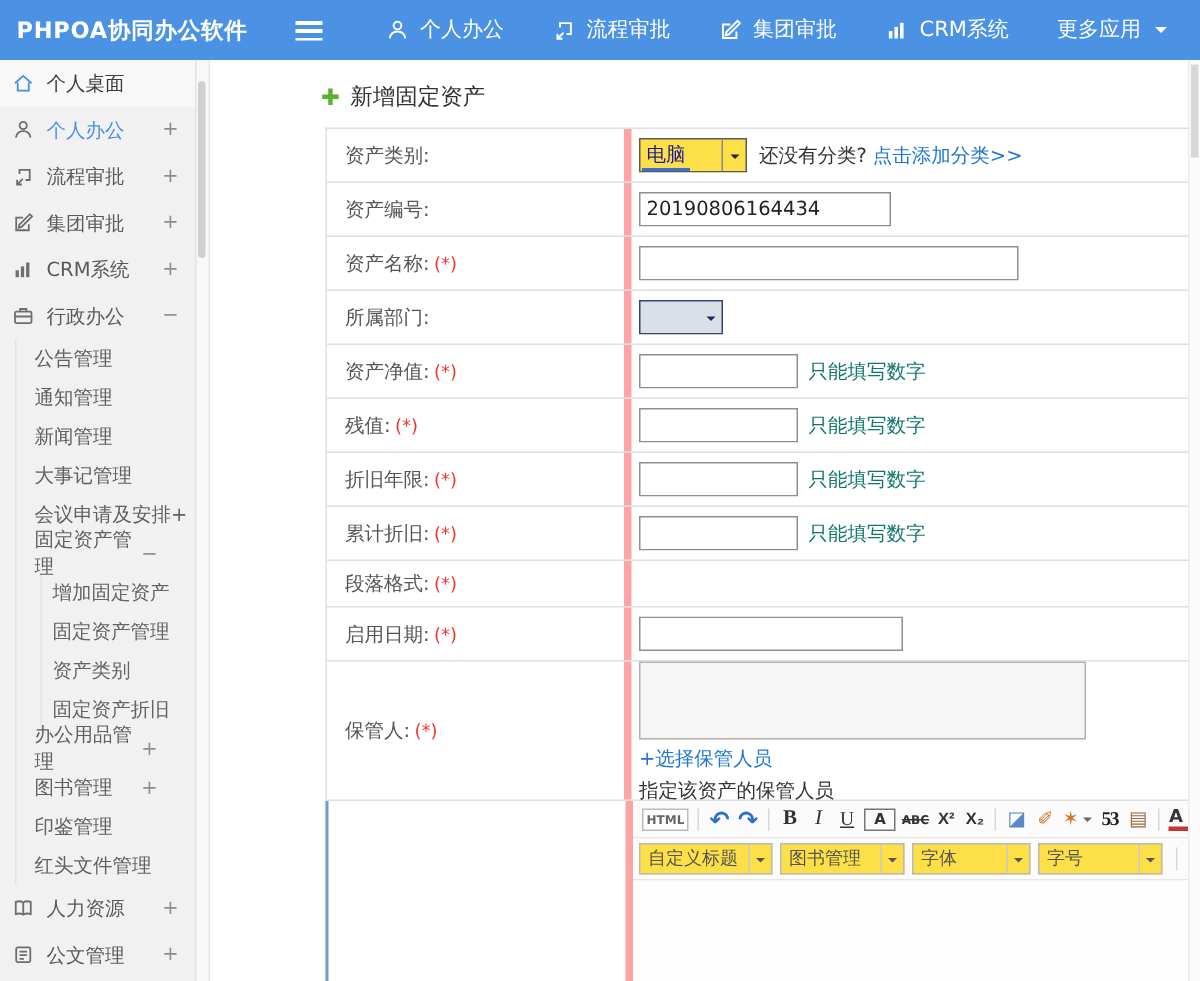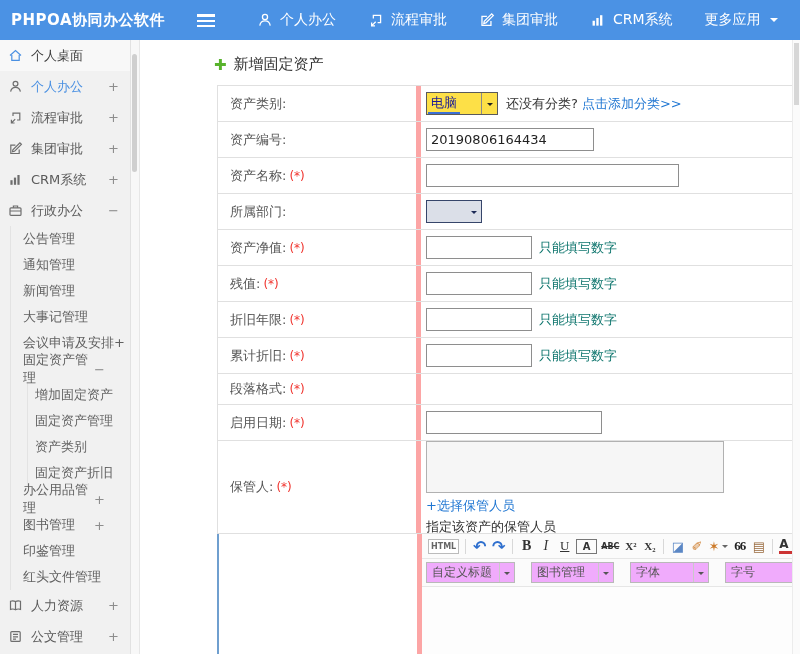--- a/index.html
+++ b/index.html
@@ -88,28 +88,28 @@
   .ed-toolbar.r2{height:25px;}
   .tbtn{min-width:15px;height:18px;display:inline-flex;align-items:center;justify-content:center;margin:0 2px;font-size:12px;color:#333;cursor:pointer;flex:0 0 auto;}
   .tsep{width:1px;height:15px;background:#d8d8d8;margin:0 4px;flex:0 0 auto;}
   .tb-html{font-size:8px;font-weight:bold;color:#666;border:1px solid #bbb;background:#fff;height:13px;padding:0 2px;}
   .tb-blue{color:#2e6fce;font-size:16px;font-weight:bold;}
   .tb-bold{font-family:"Liberation Serif","DejaVu Serif",serif;font-weight:bold;font-size:14px;}
   .tb-ital{font-family:"Liberation Serif","DejaVu Serif",serif;font-style:italic;font-size:14px;}
   .tb-und{font-family:"Liberation Serif","DejaVu Serif",serif;text-decoration:underline;font-size:13px;}
   .tb-boxed{border:1px solid #777;font-size:10px;font-weight:bold;height:13px;padding:0 2px;}
   .tb-strike{font-size:8px;font-weight:bold;text-decoration:line-through;text-align:right;}
-  .tb-supb{font-weight:bold;font-size:11px;font-family:Liberation Serif, serif;}
+  .tb-supb{font-weight:bold;font-size:11px;font-family:Liberation Sans, sans-serif;}
   .tb-steel{color:#5b87c5;font-size:13px;}
   .tb-orange{color:#cc7a29;font-size:13px;}
   .tb-quote{font-family:"Liberation Serif",serif;font-weight:900;font-size:13px;letter-spacing:-1px;color:#222;}
   .tb-brown{color:#9a6b3f;font-size:13px;}
   .tb-fcolor{font-weight:bold;font-size:12px;border-bottom:3px solid #c33;height:13px;line-height:11px;}
   .mini-caret{width:0;height:0;border:3px solid transparent;border-top-color:#666;margin:4px 0 0 3px;}
-  .combo{display:inline-flex;align-items:center;border:1px solid #b9b9b9;background:#f0abfc;height:19px;margin-right:16px;font-size:12px;color:#555;cursor:pointer;flex:0 0 auto;}
+  .combo{display:inline-flex;align-items:center;border:1px solid #b9b9b9;background:#fde047;height:19px;margin-right:5px;font-size:12px;color:#555;cursor:pointer;flex:0 0 auto;}
   .combo-text{padding:0 5px;white-space:nowrap;}
   .combo:nth-child(1) .combo-text{min-width:62px;}
   .combo:nth-child(2) .combo-text{min-width:56px;}
   .combo:nth-child(3) .combo-text{min-width:52px;}
   .combo:nth-child(4) .combo-text{min-width:56px;}
   .combo-caret{width:14px;align-self:stretch;border-left:1px solid #c9c9c9;display:flex;align-items:center;justify-content:center;}
   .combo-caret i{width:0;height:0;border:3.4px solid transparent;border-top-color:#555;margin-top:4px;}
   .al{width:14px;height:11px;margin:0 3px;flex:0 0 auto;cursor:pointer;
       background:repeating-linear-gradient(to bottom,#8a8a8a 0 1.7px,transparent 1.7px 3.4px);}
   .ed-body{flex:1;background:#fdfdfd;}
@@ -454,21 +454,21 @@
                 <span>◪</span>
               </span>
               <span class="tbtn tb-orange">
                 <span>✐</span>
               </span>
               <span class="tbtn tb-orange">
                 <span>✶</span>
                 <span class="mini-caret"></span>
               </span>
               <span class="tbtn tb-quote">
-                <span>66</span>
+                <span>53</span>
               </span>
               <span class="tbtn tb-brown">
                 <span>▤</span>
               </span>
               <span class="tsep"></span>
               <span class="tbtn tb-fcolor">
                 <span>A</span>
                 <span class="mini-caret"></span>
               </span>
             </div>

